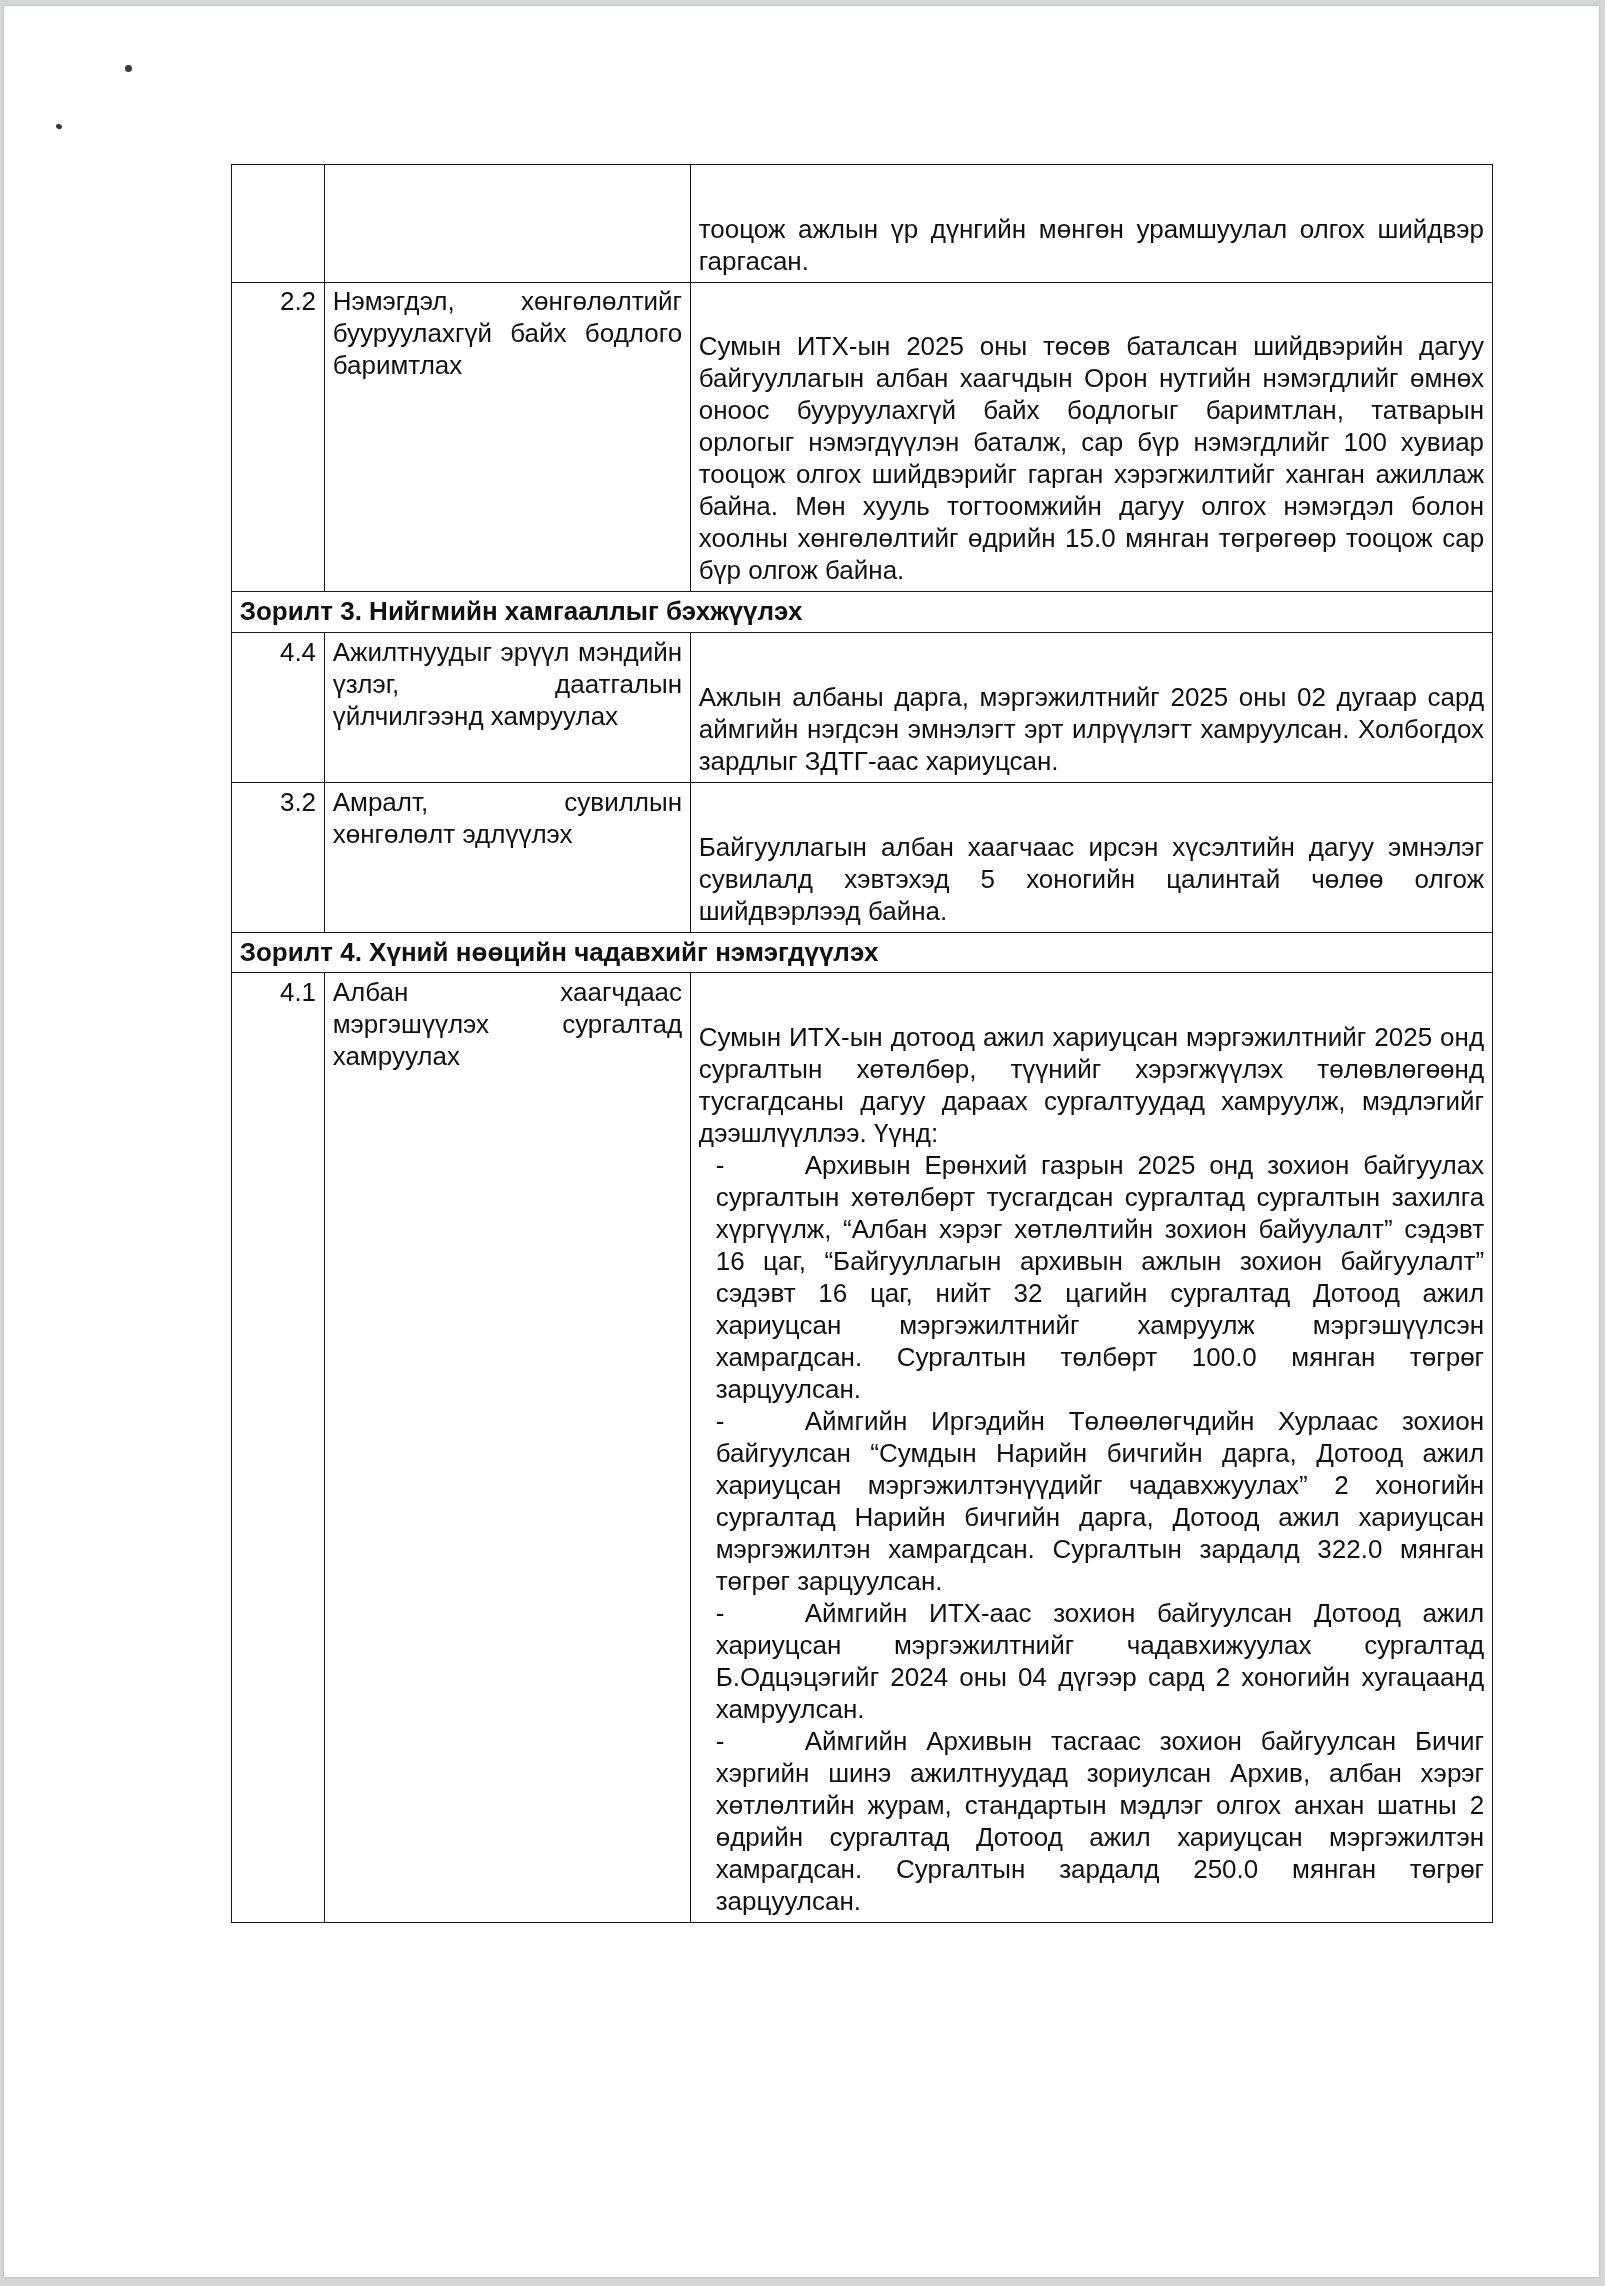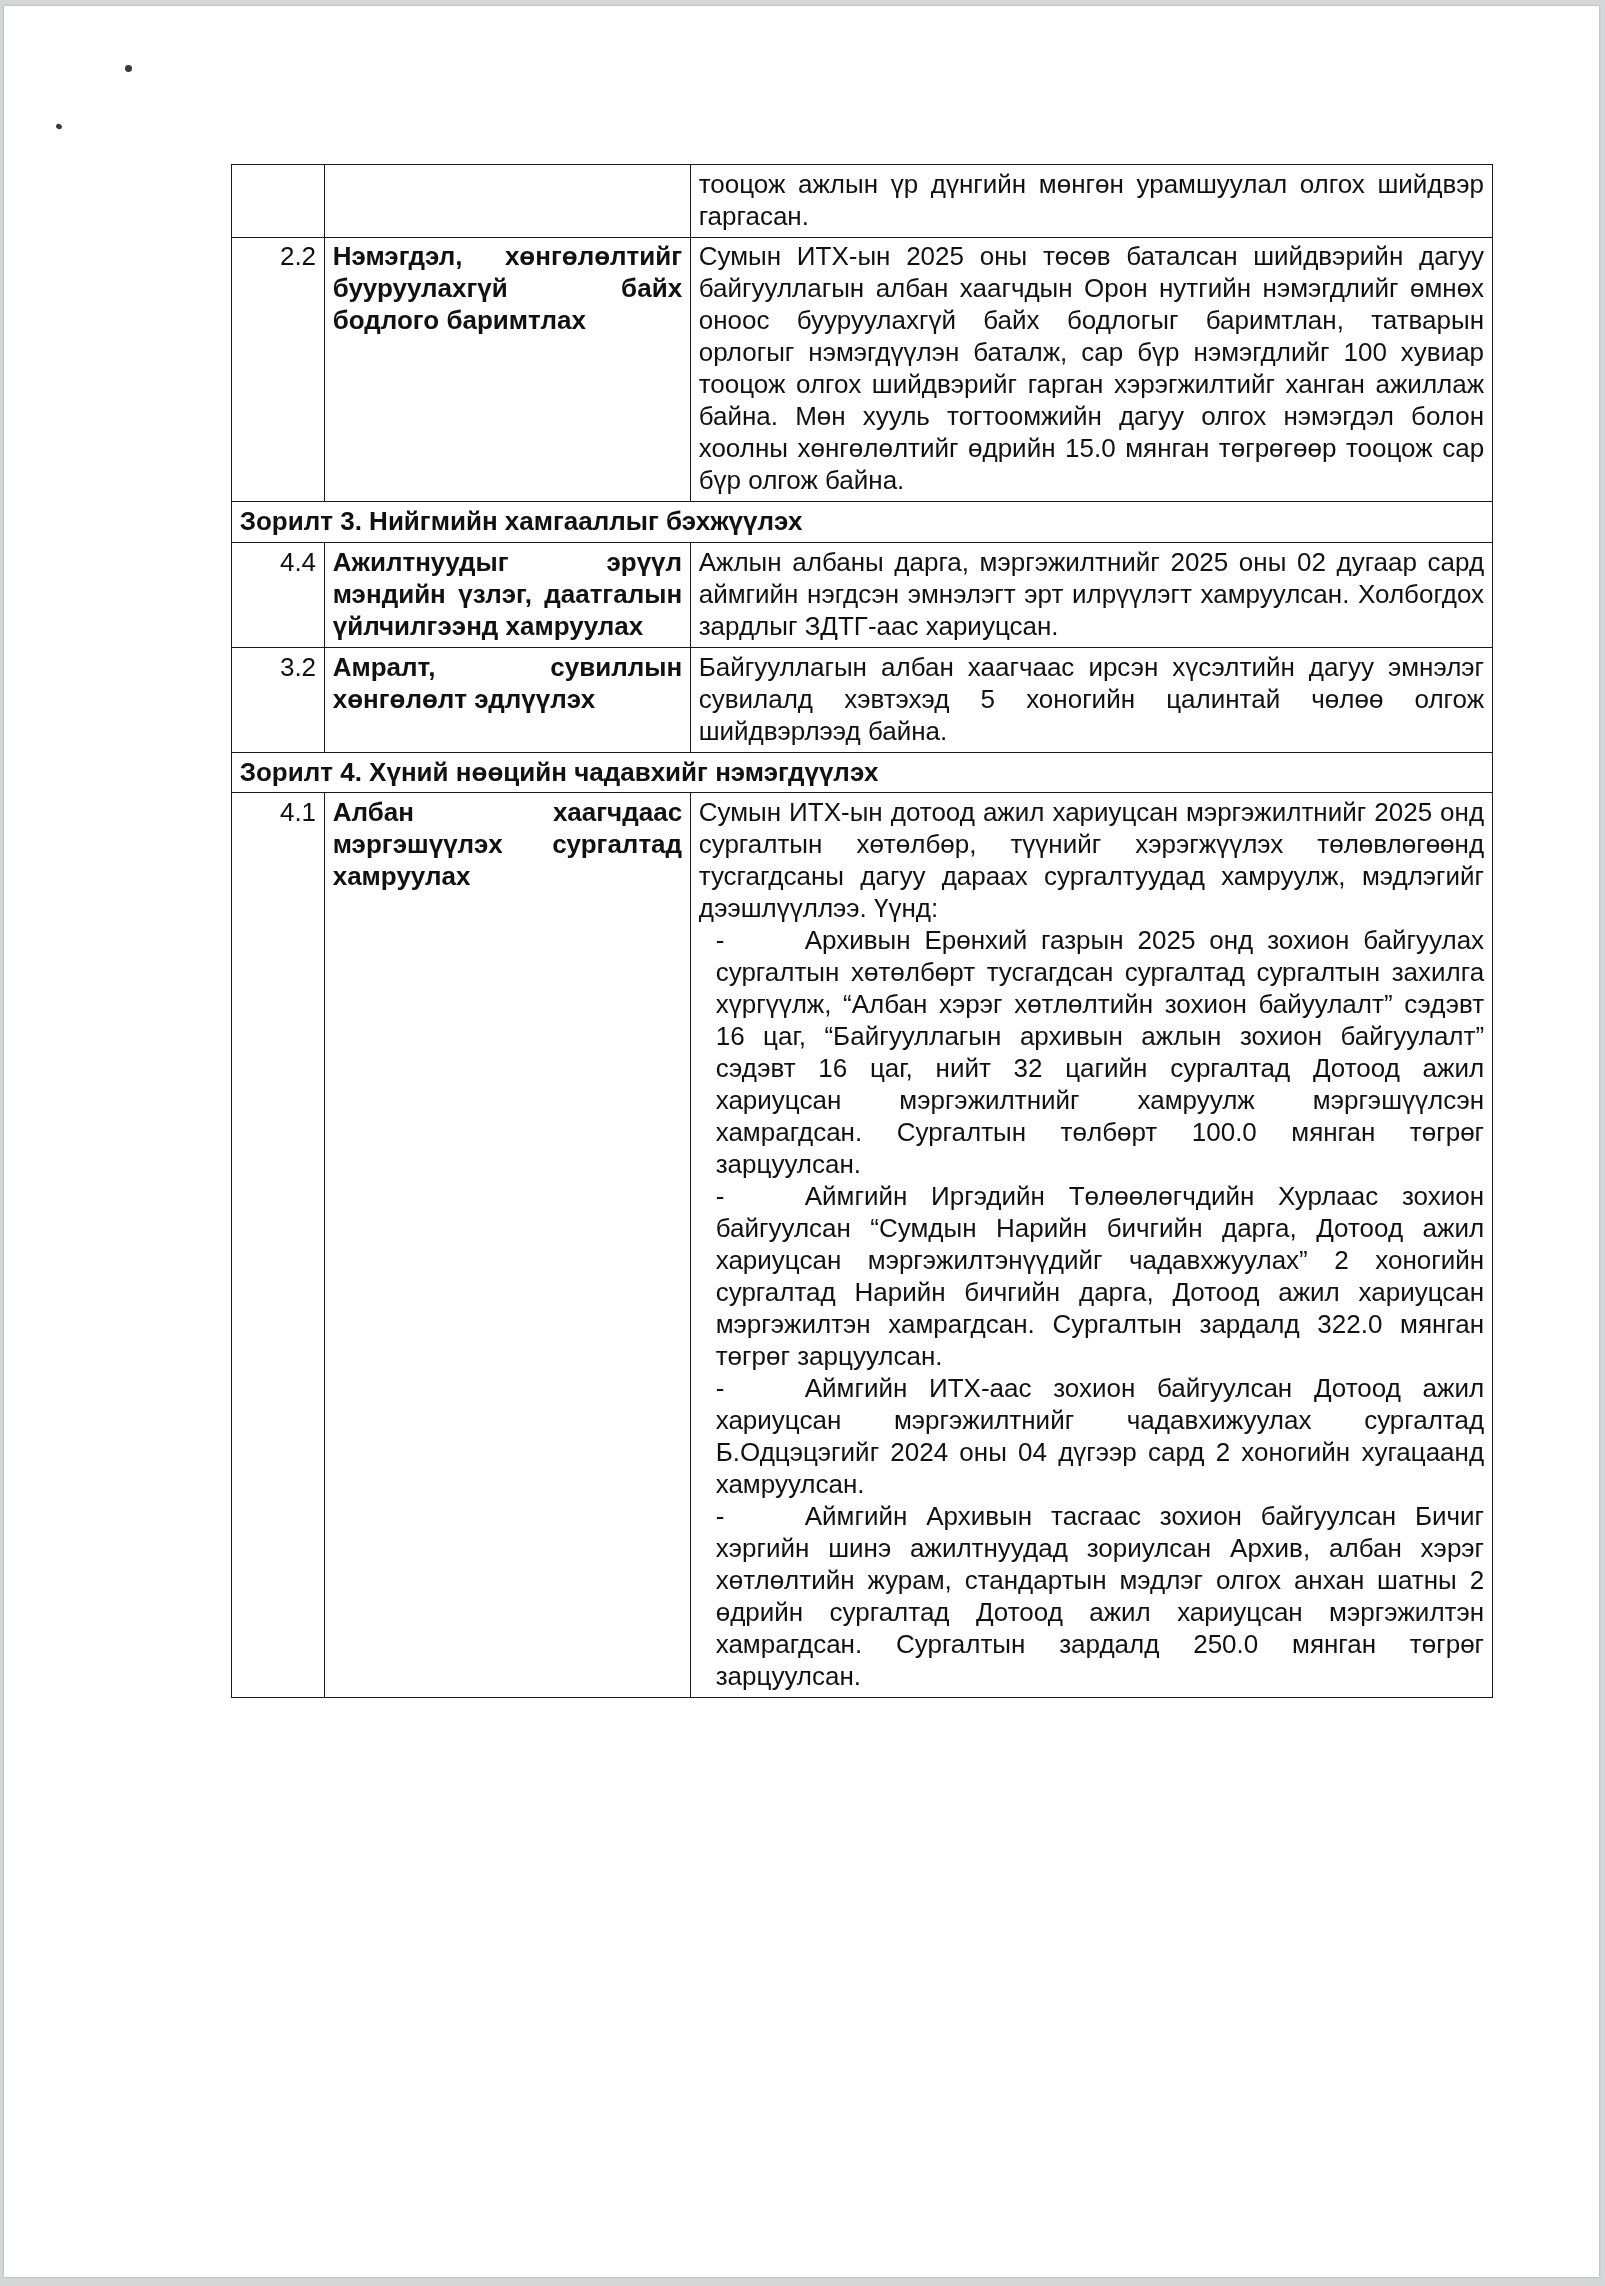--- a/index.html
+++ b/index.html
@@ -45,28 +45,28 @@
     table.report td {
       border: 1.9px solid #1a1a1a;
       vertical-align: top;
       padding: 2.9px 7.8px 4.9px 7.8px;
     }
     col.c-num { width: 93px; }
     col.c-task { width: 366px; }
     col.c-result { width: 802px; }
 
     td.num { text-align: right; padding-left: 3.9px; padding-right: 3.9px; }
-    td.task { text-align: justify; text-align-last: left; font-weight: bold; }
+    td.task { text-align: justify; text-align-last: left; }
     td.result { text-align: justify; }
     td.section {
       font-weight: bold;
       padding-top: 3.9px;
       padding-bottom: 5.8px;
     }
-    .para { display: block; }
+    .para { display: block; margin-top: 45px; }
     .bullet {
       display: block;
       text-align: justify;
       margin-left: 17px;
     }
     .bullet .dash {
       display: inline-block;
       width: 89px;
     }
   </style>

